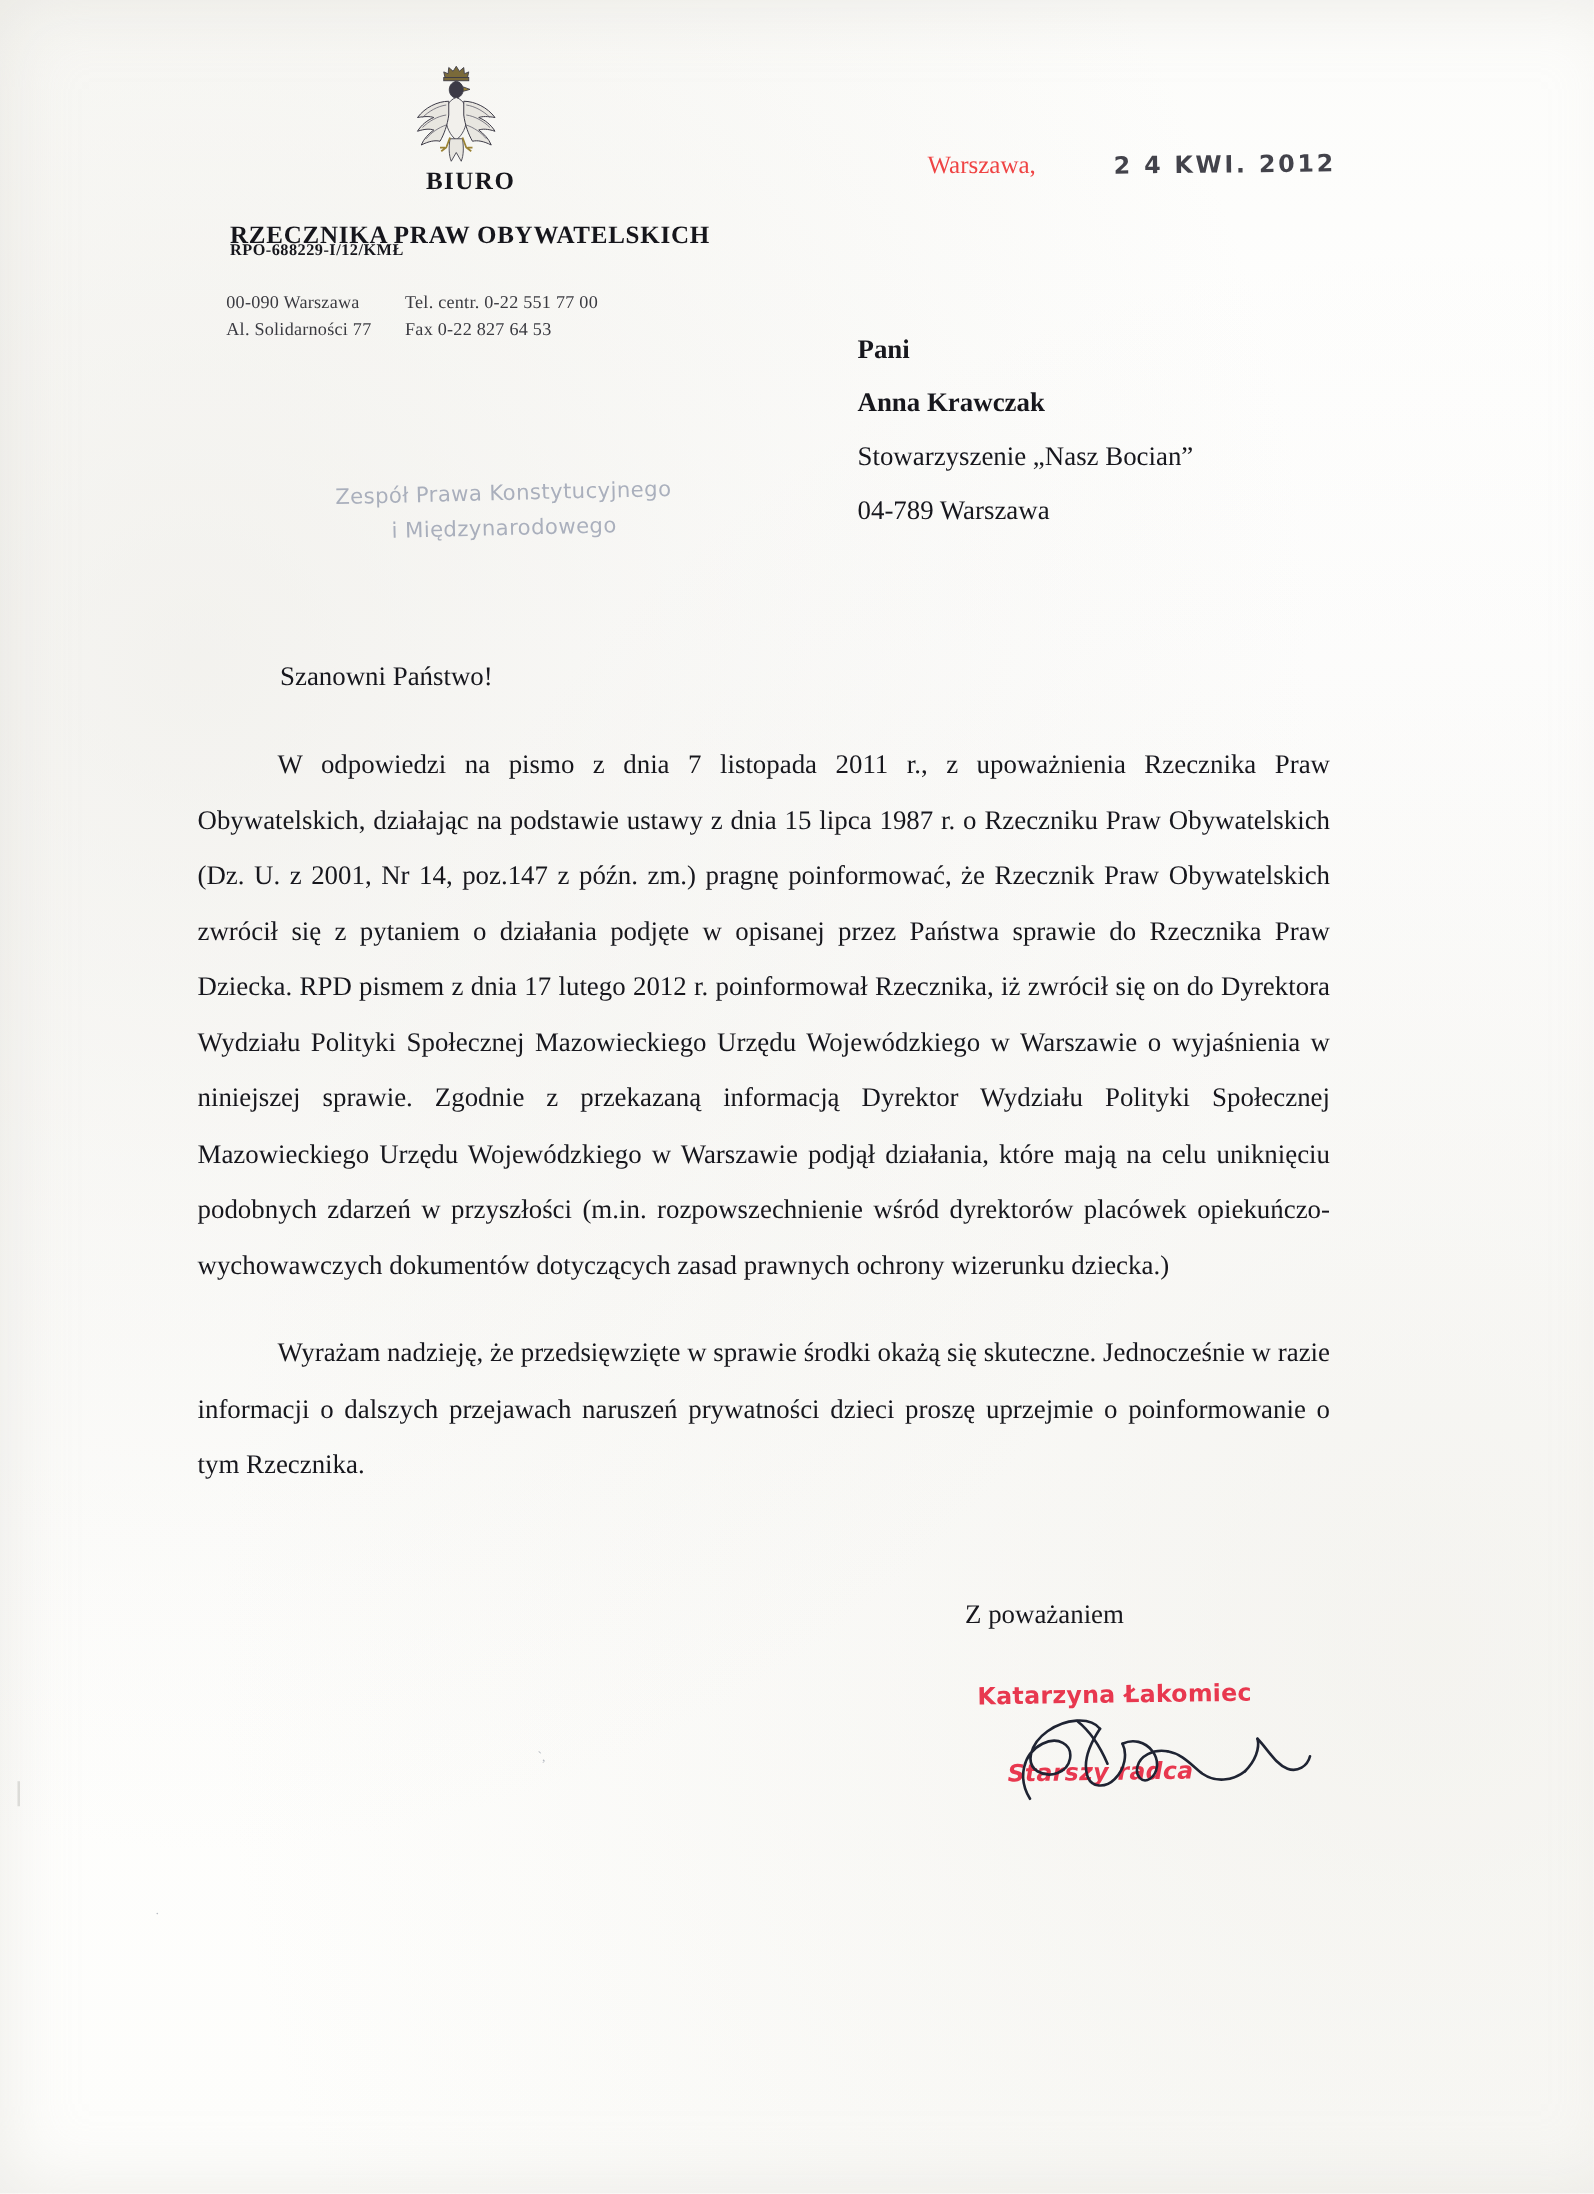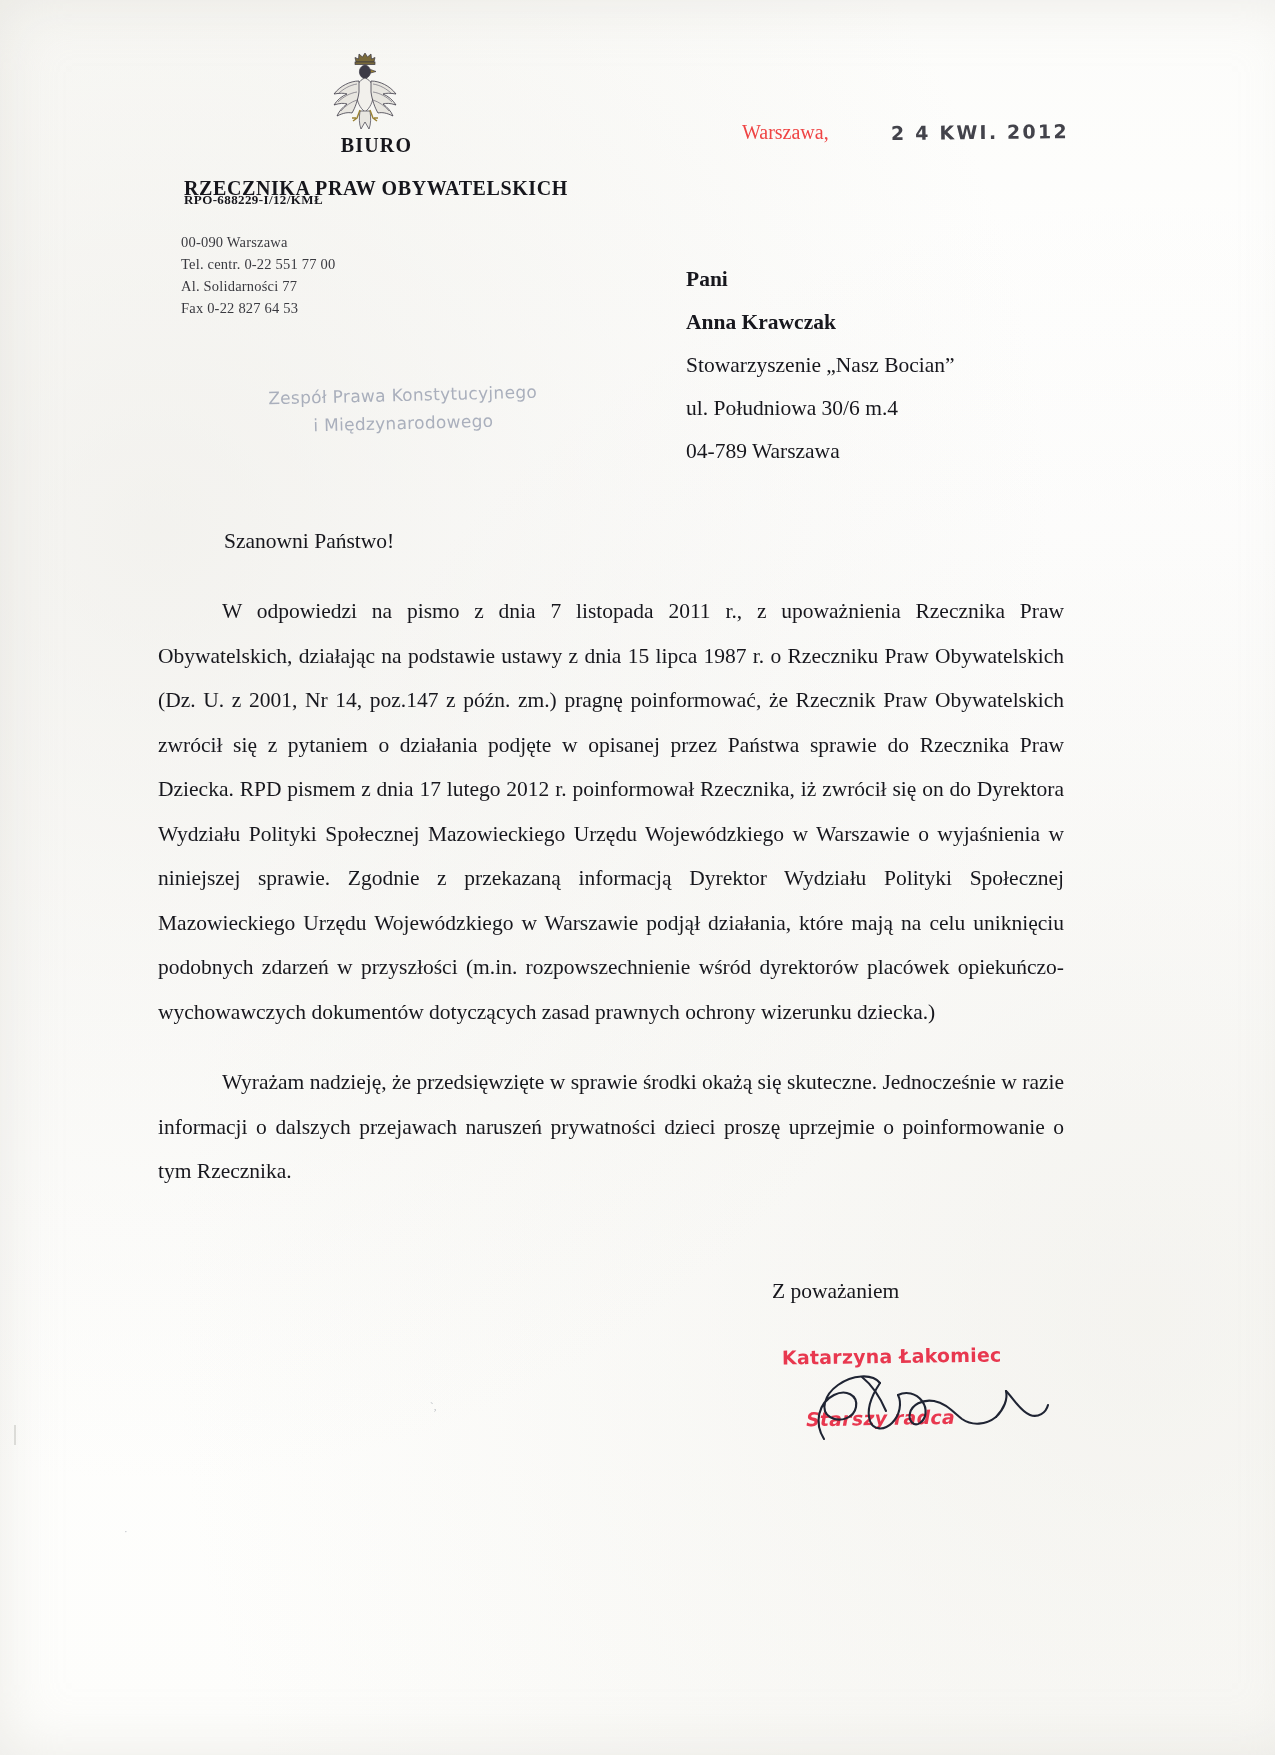--- a/index.html
+++ b/index.html
@@ -78,21 +78,20 @@
     position: absolute;
     left: 181px;
     top: 231px;
     font-size: 14.5px;
     color: #3a3a40;
     line-height: 22px;
     letter-spacing: 0.2px;
   }
   .lh-contact .row {
     display: flex;
-    flex-direction: column;
   }
   .lh-contact .c1 { width: 143px; }
   .lh-contact .c2 { }
 
   
   .city {
     position: absolute;
     left: 742px;
     top: 121px;
     font-size: 20px;
@@ -280,21 +279,20 @@
 
   <div class="dept-stamp">
     <div>Zespół Prawa Konstytucyjnego</div>
     <div>i Międzynarodowego</div>
   </div>
 
   <div class="recipient">
     <div class="b">Pani</div>
     <div class="b">Anna Krawczak</div>
     <div>Stowarzyszenie „Nasz Bocian”</div>
-    <div>ul. Południowa 30/6 m.4</div>
     <div>04-789 Warszawa</div>
   </div>
 
   <div class="salutation">Szanowni Państwo!</div>
   <div class="body">
     <p>W odpowiedzi na pismo z dnia 7 listopada 2011 r., z upoważnienia Rzecznika Praw Obywatelskich, działając na podstawie ustawy z dnia 15 lipca 1987 r. o Rzeczniku Praw Obywatelskich (Dz. U. z 2001, Nr 14, poz.147 z późn. zm.) pragnę poinformować, że Rzecznik Praw Obywatelskich zwrócił się z pytaniem o działania podjęte w opisanej przez Państwa sprawie do Rzecznika Praw Dziecka. RPD pismem z dnia 17 lutego 2012 r. poinformował Rzecznika, iż  zwrócił się on do Dyrektora Wydziału Polityki Społecznej Mazowieckiego Urzędu Wojewódzkiego w Warszawie o wyjaśnienia w niniejszej sprawie. Zgodnie z przekazaną informacją Dyrektor Wydziału Polityki Społecznej Mazowieckiego Urzędu Wojewódzkiego w Warszawie podjął działania, które mają na celu uniknięciu podobnych zdarzeń w przyszłości (m.in. rozpowszechnienie wśród dyrektorów placówek opiekuńczo-wychowawczych dokumentów dotyczących zasad prawnych ochrony wizerunku dziecka.)</p>
     <p>Wyrażam nadzieję, że przedsięwzięte w sprawie środki okażą się skuteczne. Jednocześnie w razie informacji o dalszych przejawach naruszeń prywatności dzieci proszę uprzejmie o poinformowanie o tym Rzecznika.</p>
   </div>
 
   <div class="closing">Z poważaniem</div>

